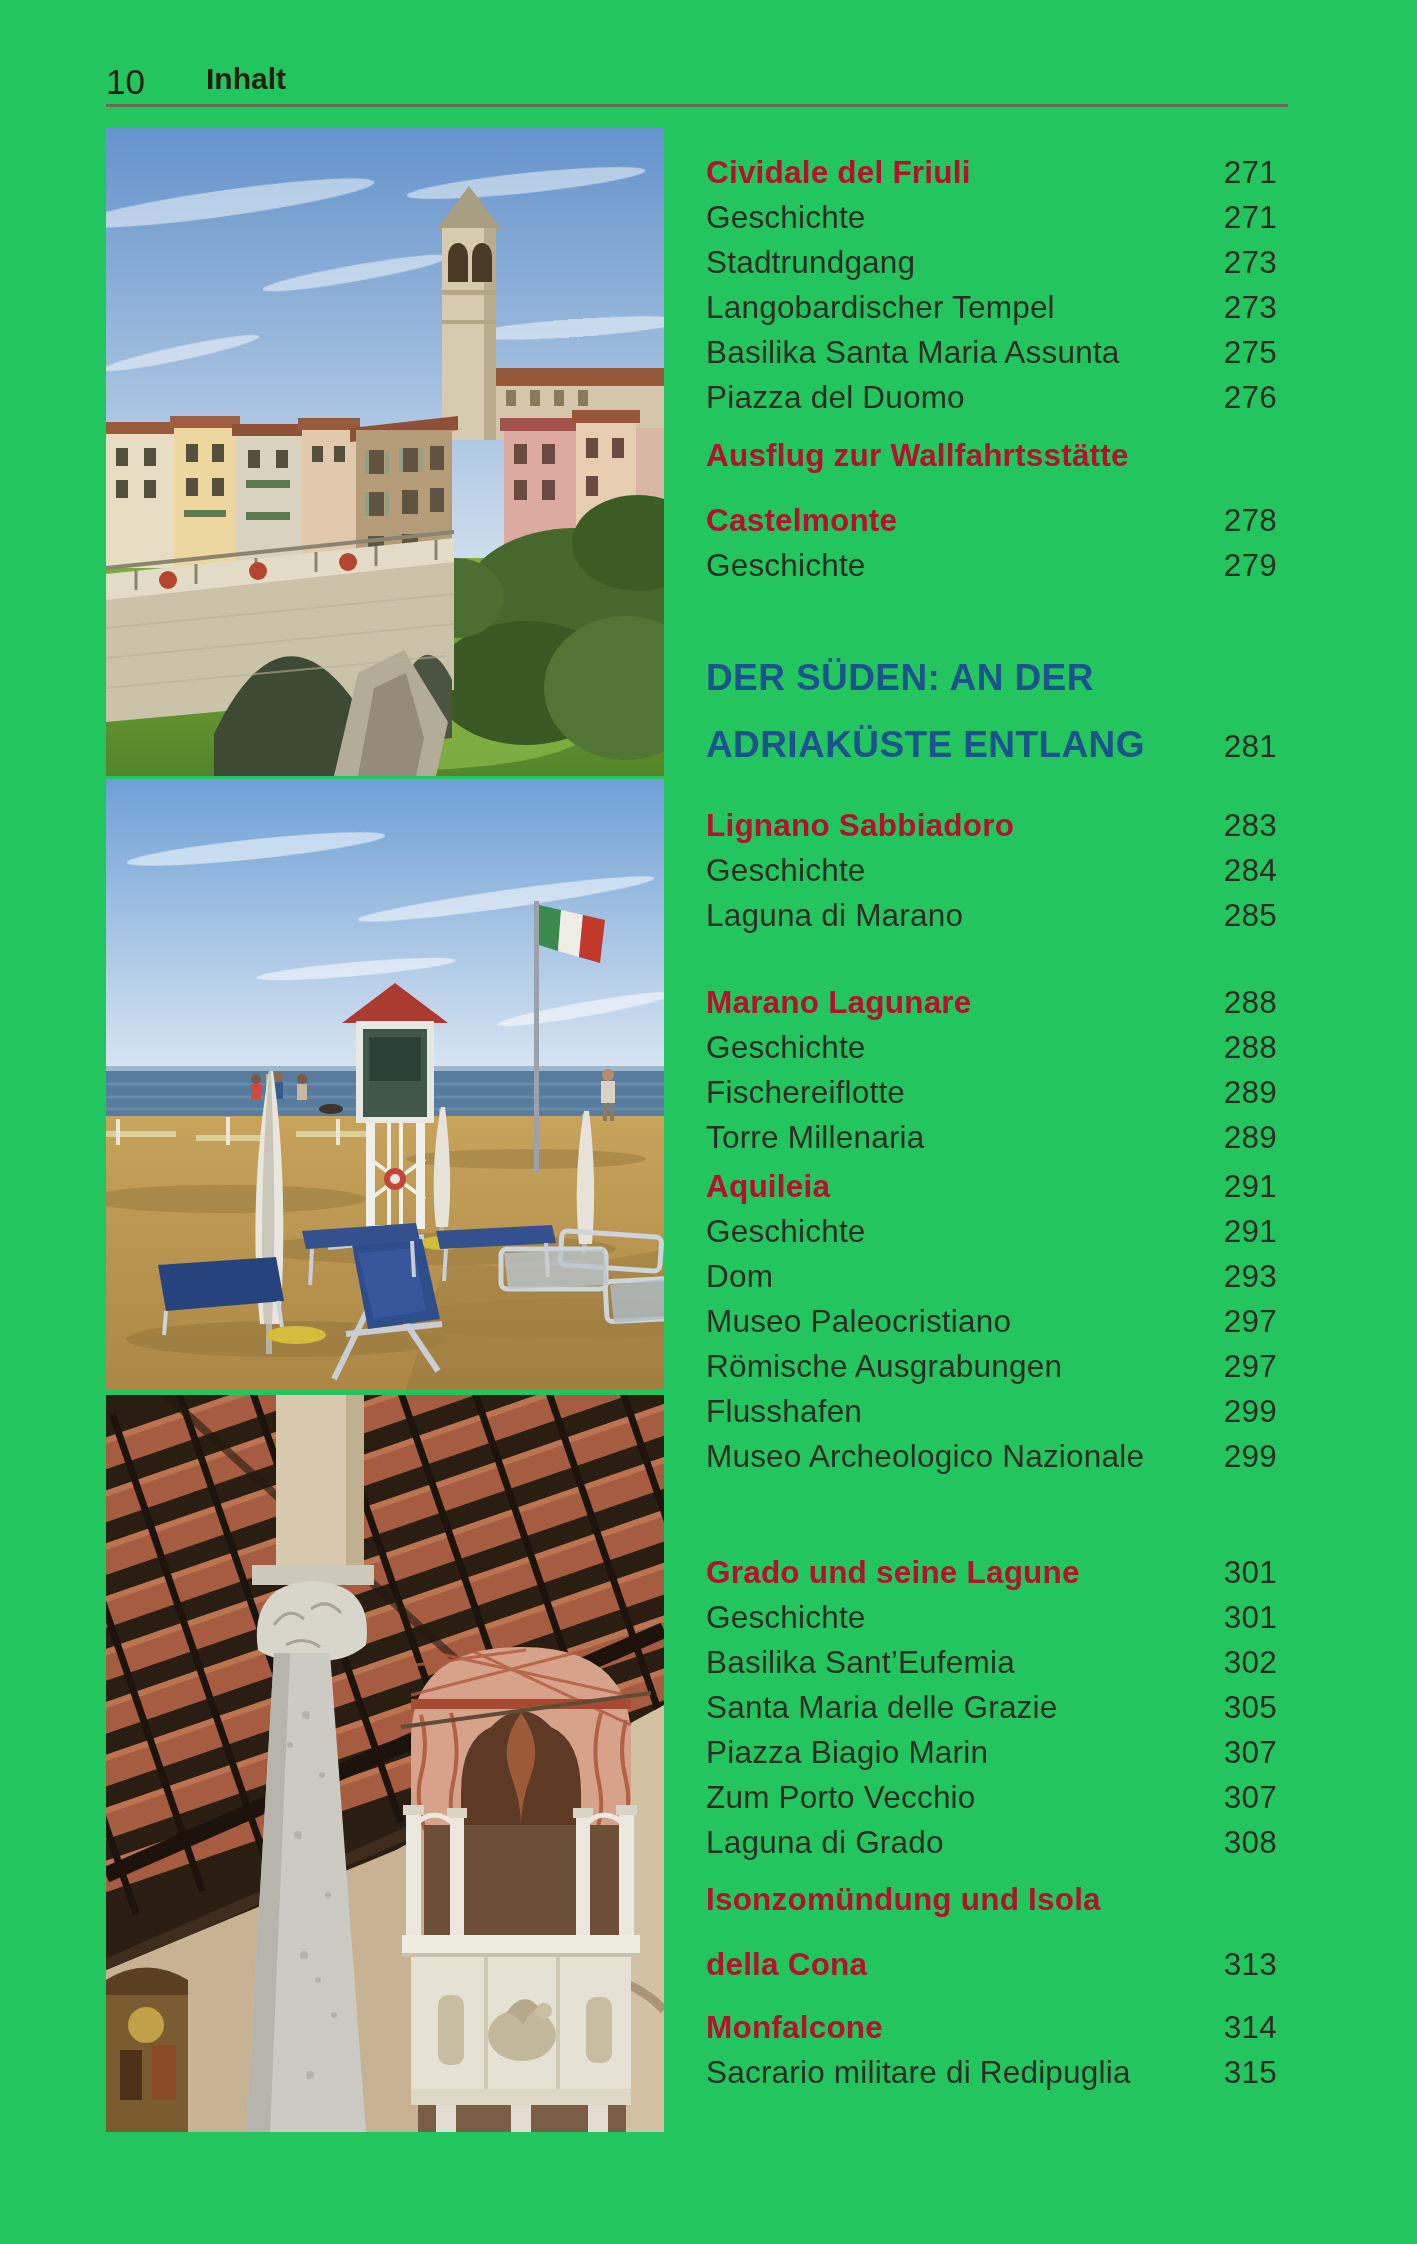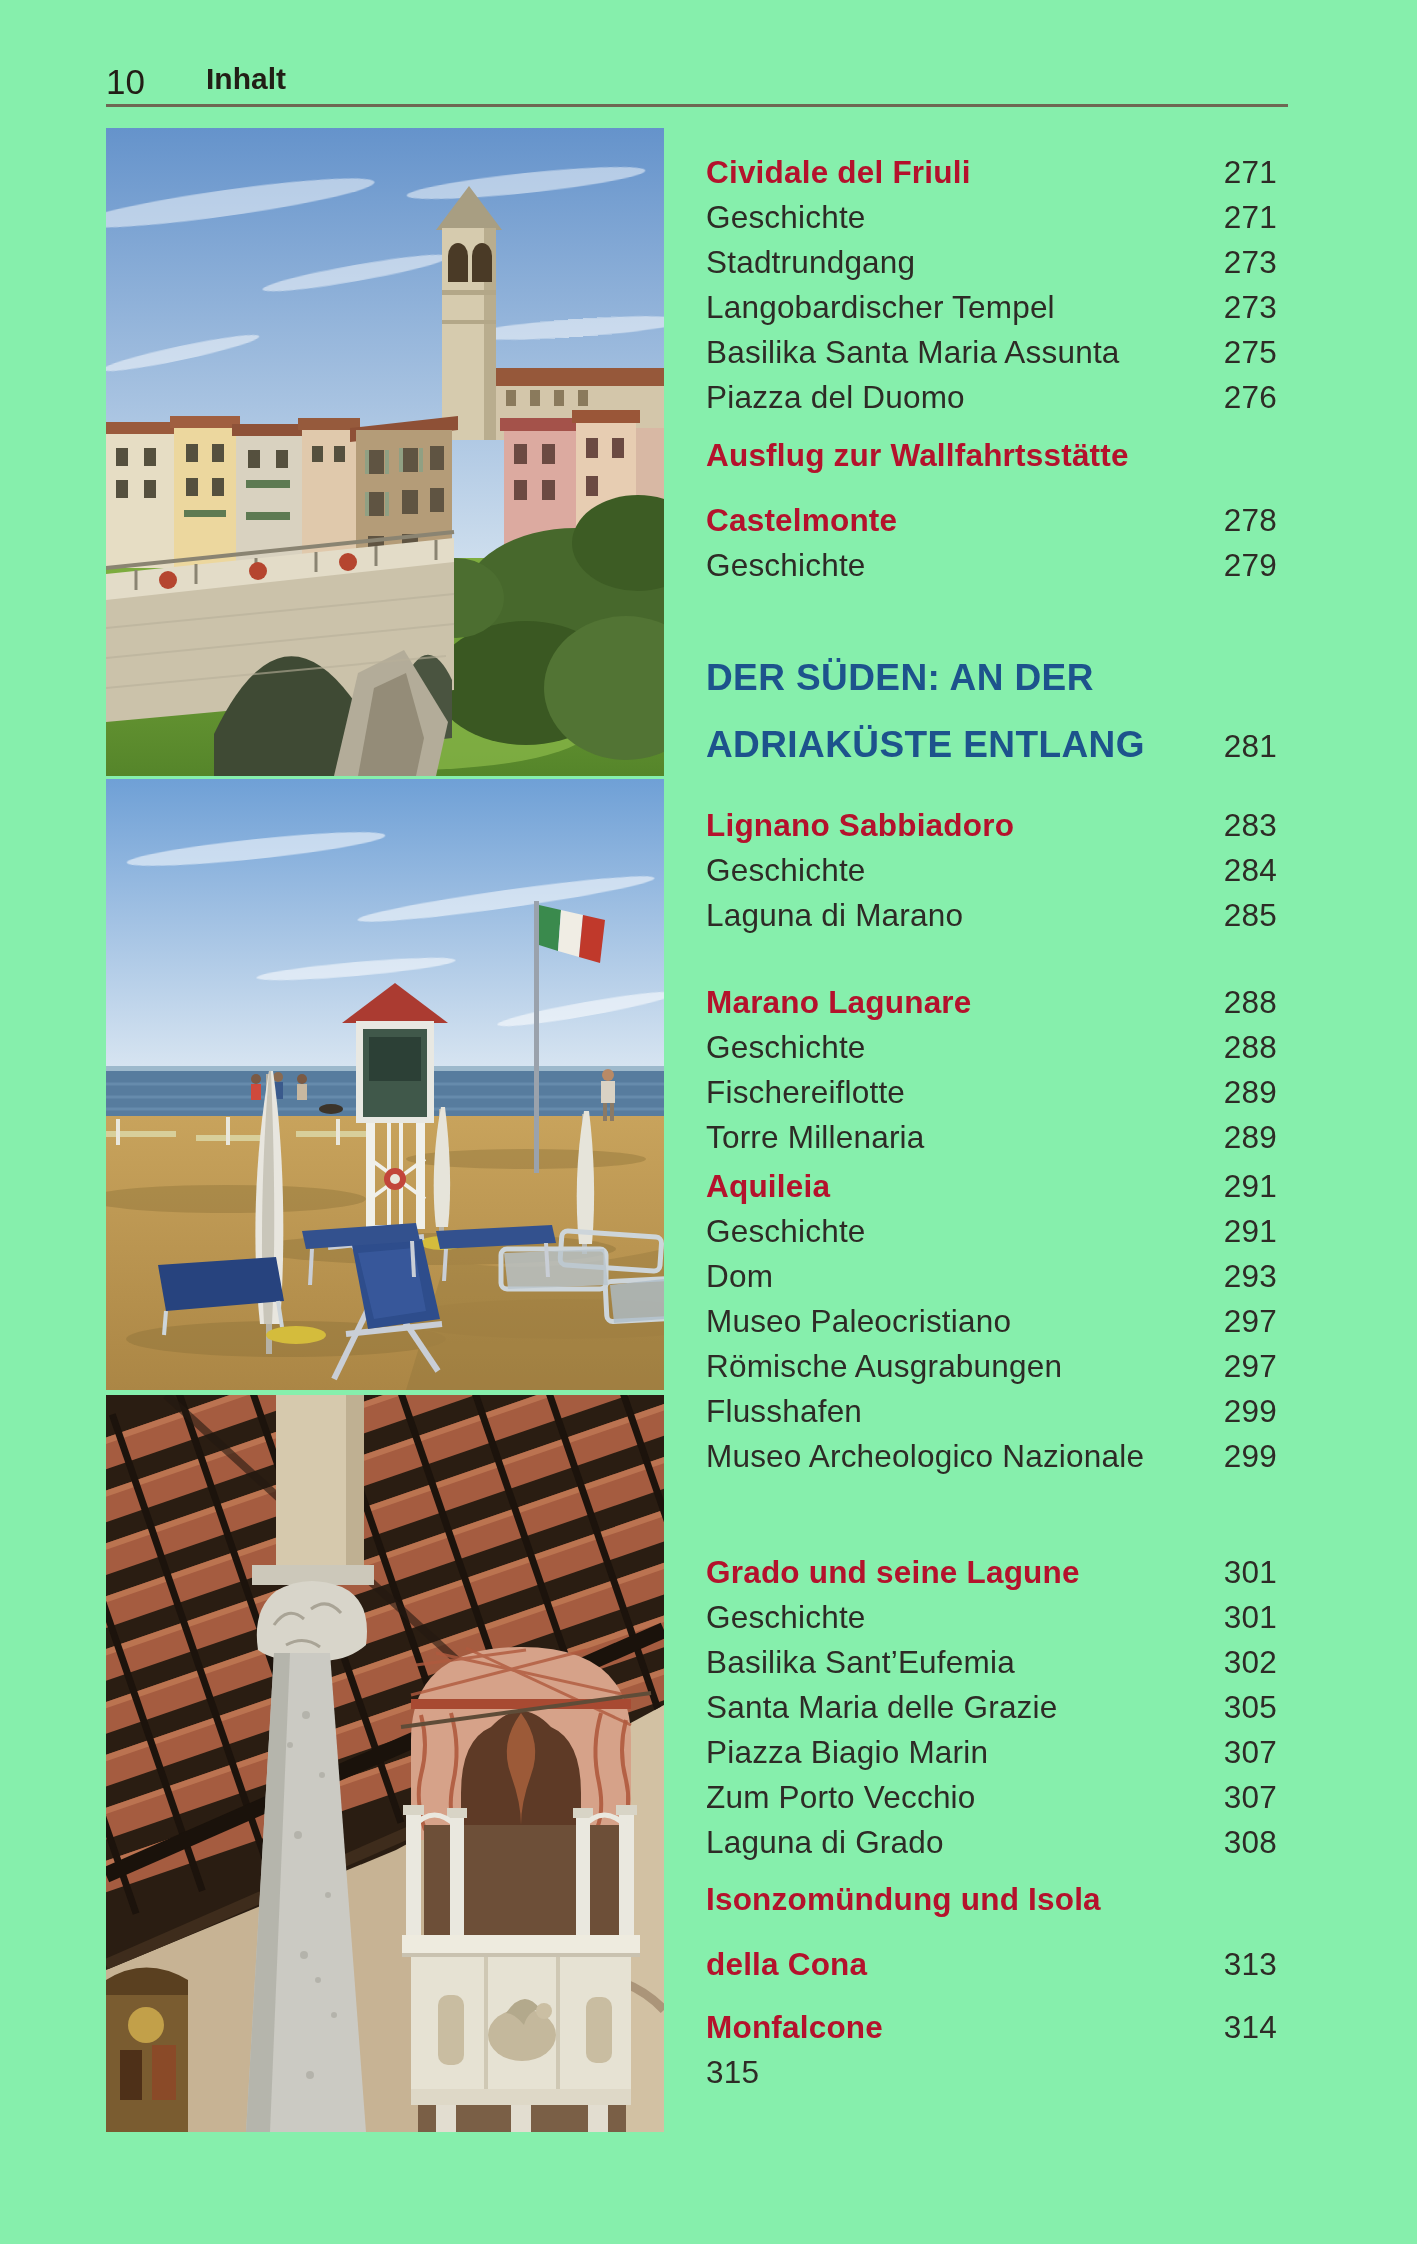--- a/index.html
+++ b/index.html
@@ -1,18 +1,18 @@
 <!DOCTYPE html>
 <html><head>
 <meta charset="utf-8">
 <style>
   html,body { margin:0; padding:0; background:#888; }
   .page {
     position:relative; width:1417px; height:2244px;
-    background:#86efac; overflow:hidden;
+    background:#22c55e; overflow:hidden;
     font-family:"Liberation Sans", sans-serif;
   }
   .hdr-pagenum { position:absolute; left:106px; top:62px; font-size:35px; font-weight:400; color:#221e16; }
   .hdr-title   { position:absolute; left:206px; top:62px; font-size:30px; font-weight:700; color:#221e16;text-align:center; }
   .hdr-rule    { position:absolute; left:106px; top:104px; width:1182px; height:3px; background:#6e6753; }
 
   .photo { position:absolute; left:106px; width:558px; display:block; }
   #photo1 { top:128px;  height:648px; }
   #photo2 { top:779px;  height:611px; }
   #photo3 { top:1395px; height:737px; }
@@ -611,17 +611,18 @@
         <span class="num">313</span>
       </div>
   </div>
 
   <div class="toc-section" id="s9">
     <div class="row red">
         <span class="lbl">Monfalcone</span>
         <span class="num">314</span>
       </div>
     <div class="row">
+        <span class="lbl">Sacrario militare di Redipuglia</span>
         <span class="num">315</span>
       </div>
   </div>
 
 </div>
 
 </body></html>

